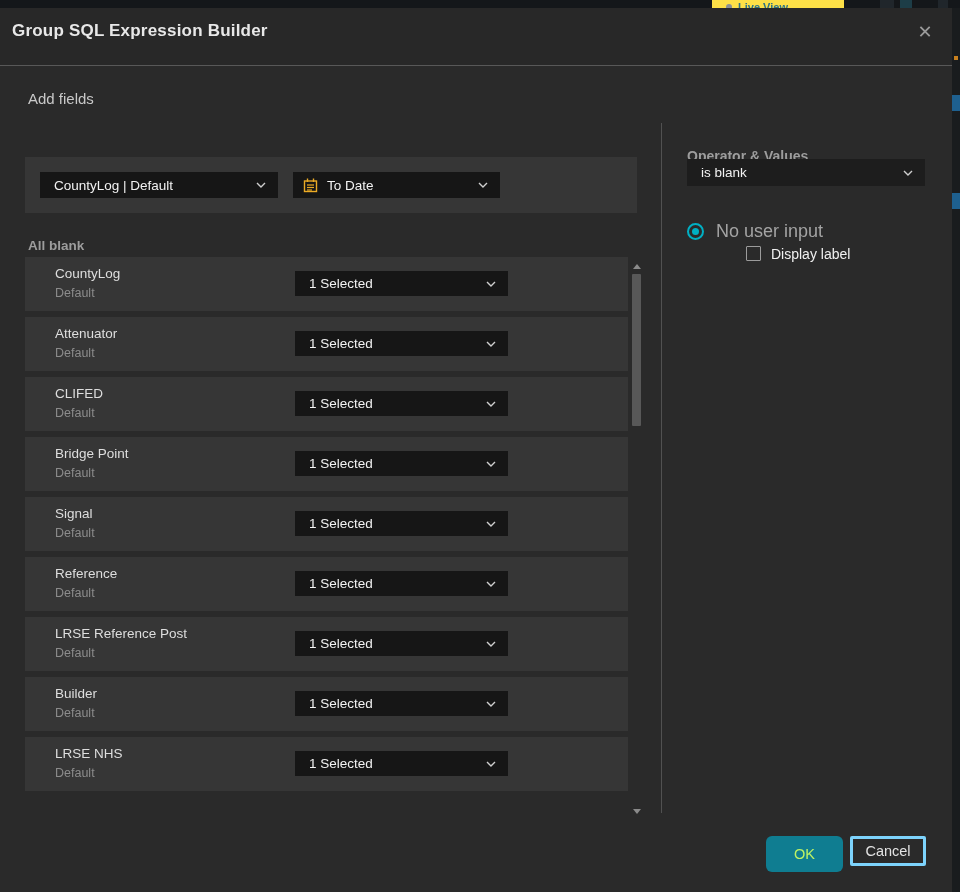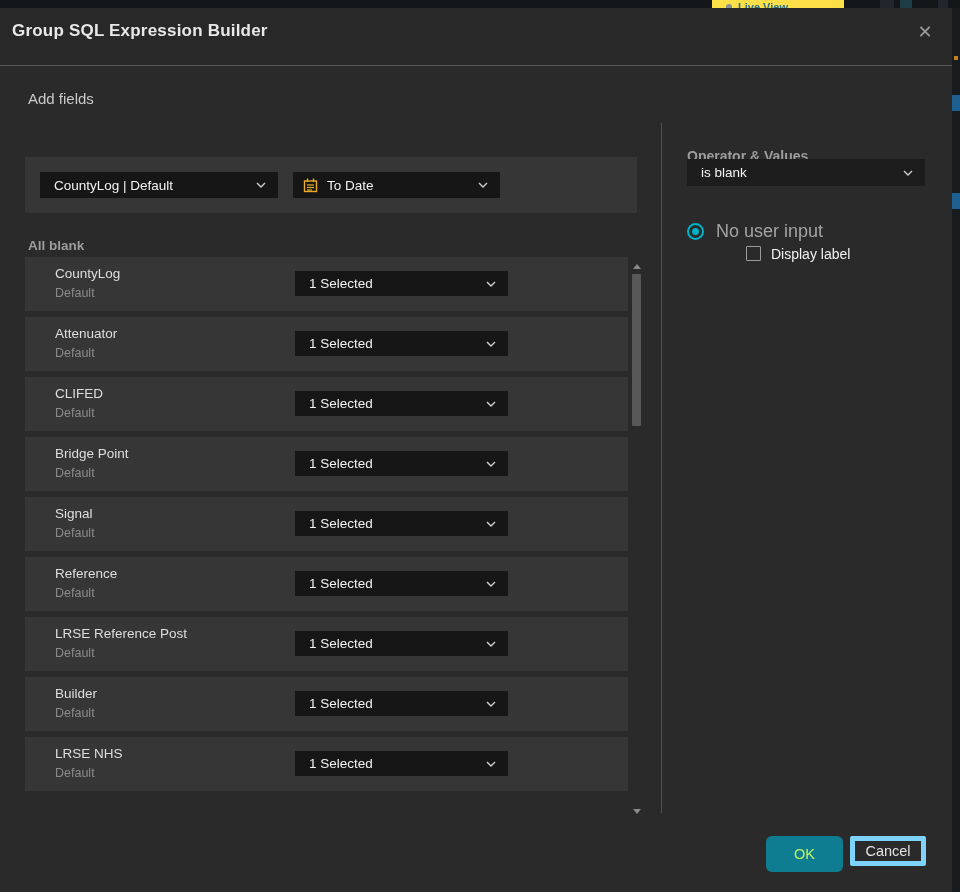--- a/index.html
+++ b/index.html
@@ -68,21 +68,21 @@
   .radio-outer { width:17px; height:17px; border:2.5px solid #00b0c4; border-radius:50%; display:flex; align-items:center; justify-content:center; background:#2a2a2a; }
   .radio-dot { width:7px; height:7px; border-radius:50%; background:#00b0c4; }
   .radio-label { font-size:18px; color:#a3a3a3; }
   .check-row { position:absolute; left:709px; top:238px; display:flex; align-items:flex-start; gap:10px; cursor:pointer;margin-left:37px; }
   .checkbox { width:15px; height:15px; border:1.5px solid #9b9b9b; border-radius:1px; background:transparent; }
   .check-label { font-size:14px; color:#f0f0f0; }
 
   
   .ok-btn { position:absolute; left:766px; top:828px; width:77px; height:36px; background:#0f7d91; border:none; color:#bef264;
     font-size:14.5px; font-family:"Liberation Sans", sans-serif; border-radius:6px; cursor:pointer; }
-  .cancel-btn { position:absolute; left:850px; top:828px; width:76px; height:30px; background:transparent; border:5px solid #7dd3fc;
+  .cancel-btn { position:absolute; left:850px; top:828px; width:76px; height:30px; background:transparent; border:3px solid #7dd3fc;
     color:#e3e3e3; font-size:14.5px; font-family:"Liberation Sans", sans-serif; border-radius:2px; cursor:pointer; }
 </style>
 </head>
 <body>
 
 <div class="screen">
 
   <div class="top-strip">
     <div class="live-view-pill">
       <span class="lv-dot"></span>

